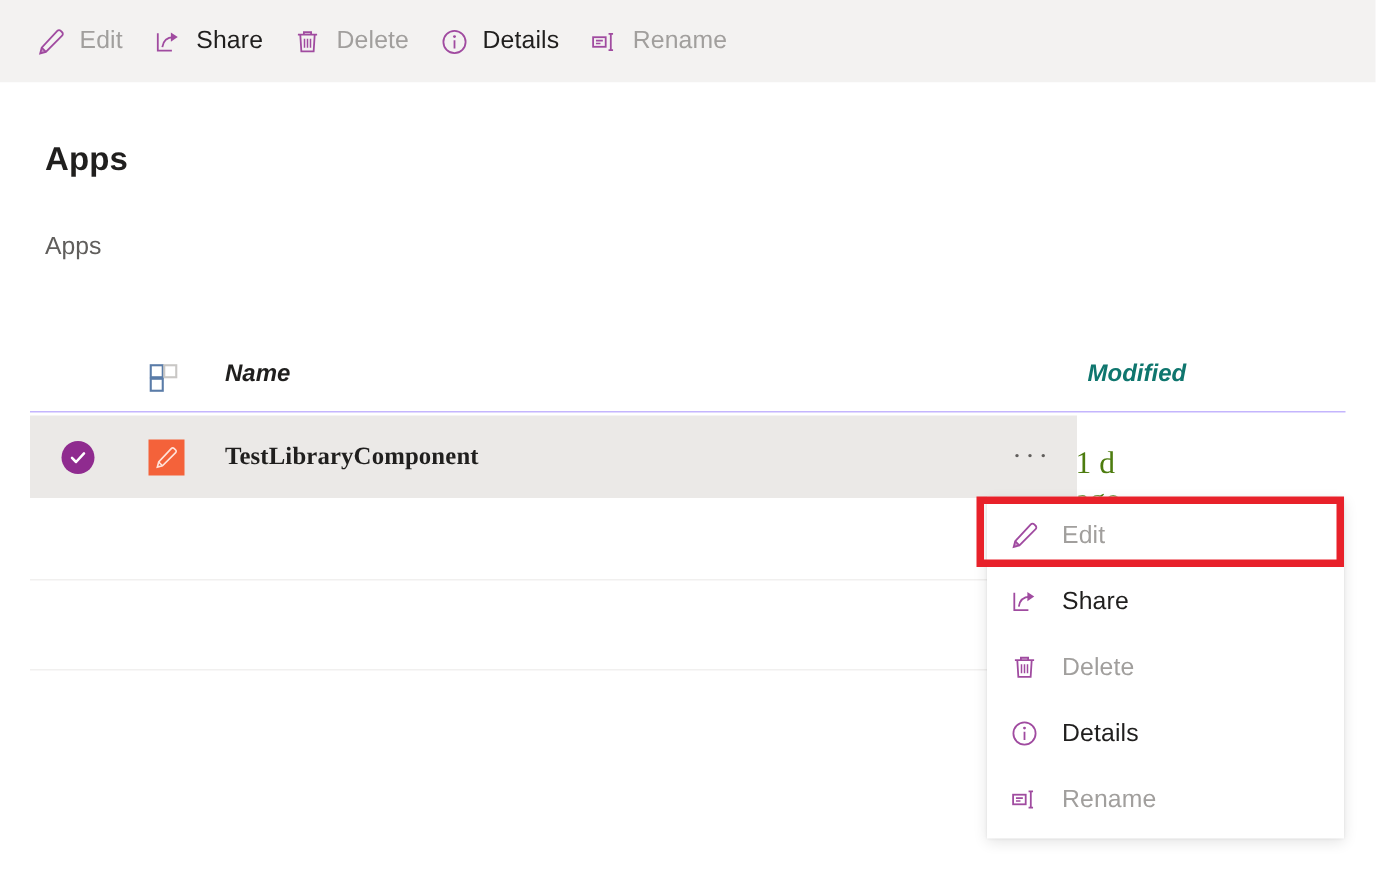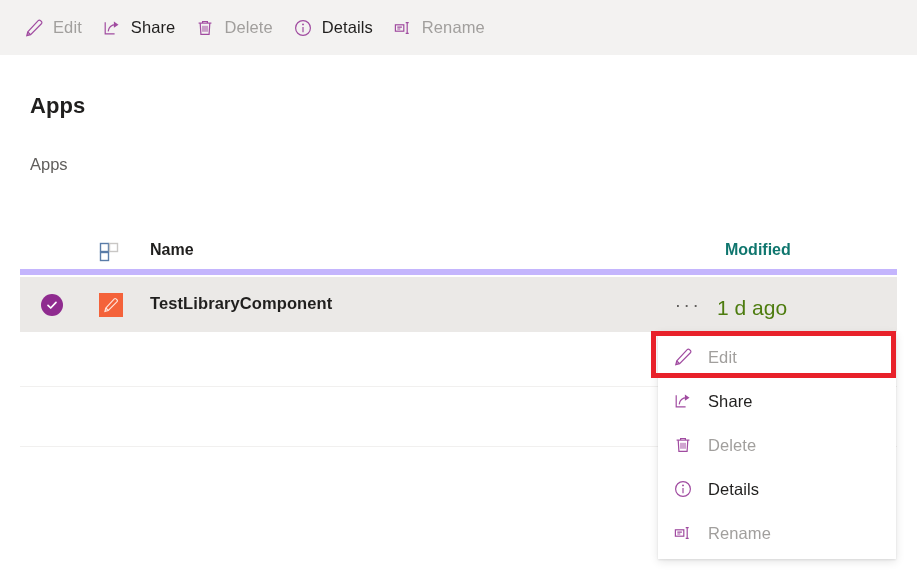--- a/index.html
+++ b/index.html
@@ -106,22 +106,23 @@
     background: #8f2b8f;
   }
 
   
   .list-header {
     position: absolute;
     left: 20px;
     top: 178px;
     width: 877px;
     height: 42px;
-    border-bottom: 6px solid #c4b5fd;
-    box-sizing: border-box;
+    border-bottom: 1px solid #c4b5fd;
+    box-sizing: border-box;
+    font-style: italic;
   }
   .col-icon-head {
     position: absolute;
     left: 78px;
     top: 8px;
     width: 22px;
     height: 22px;
   }
   .col-name-head {
     position: absolute;
@@ -137,23 +138,24 @@
     top: 8px;
     font-size: 16px;
     font-weight: bold;
     color: #0f766e;
   }
 
   
   .row {
     position: absolute;
     left: 20px;
-    width: 877px;
+    width: 698px;
     height: 55px;
     box-sizing: border-box;
+    font-family: Liberation Serif, serif;
   }
   .row.selected {
     top: 222px;
     background: #ebe9e7;
   }
   .row.empty-a { top: 277px; border-bottom: 1px solid #f1f0ef; }
   .row.empty-b { top: 337px; border-bottom: 1px solid #f1f0ef; }
 
   .row-check {
     position: absolute;

